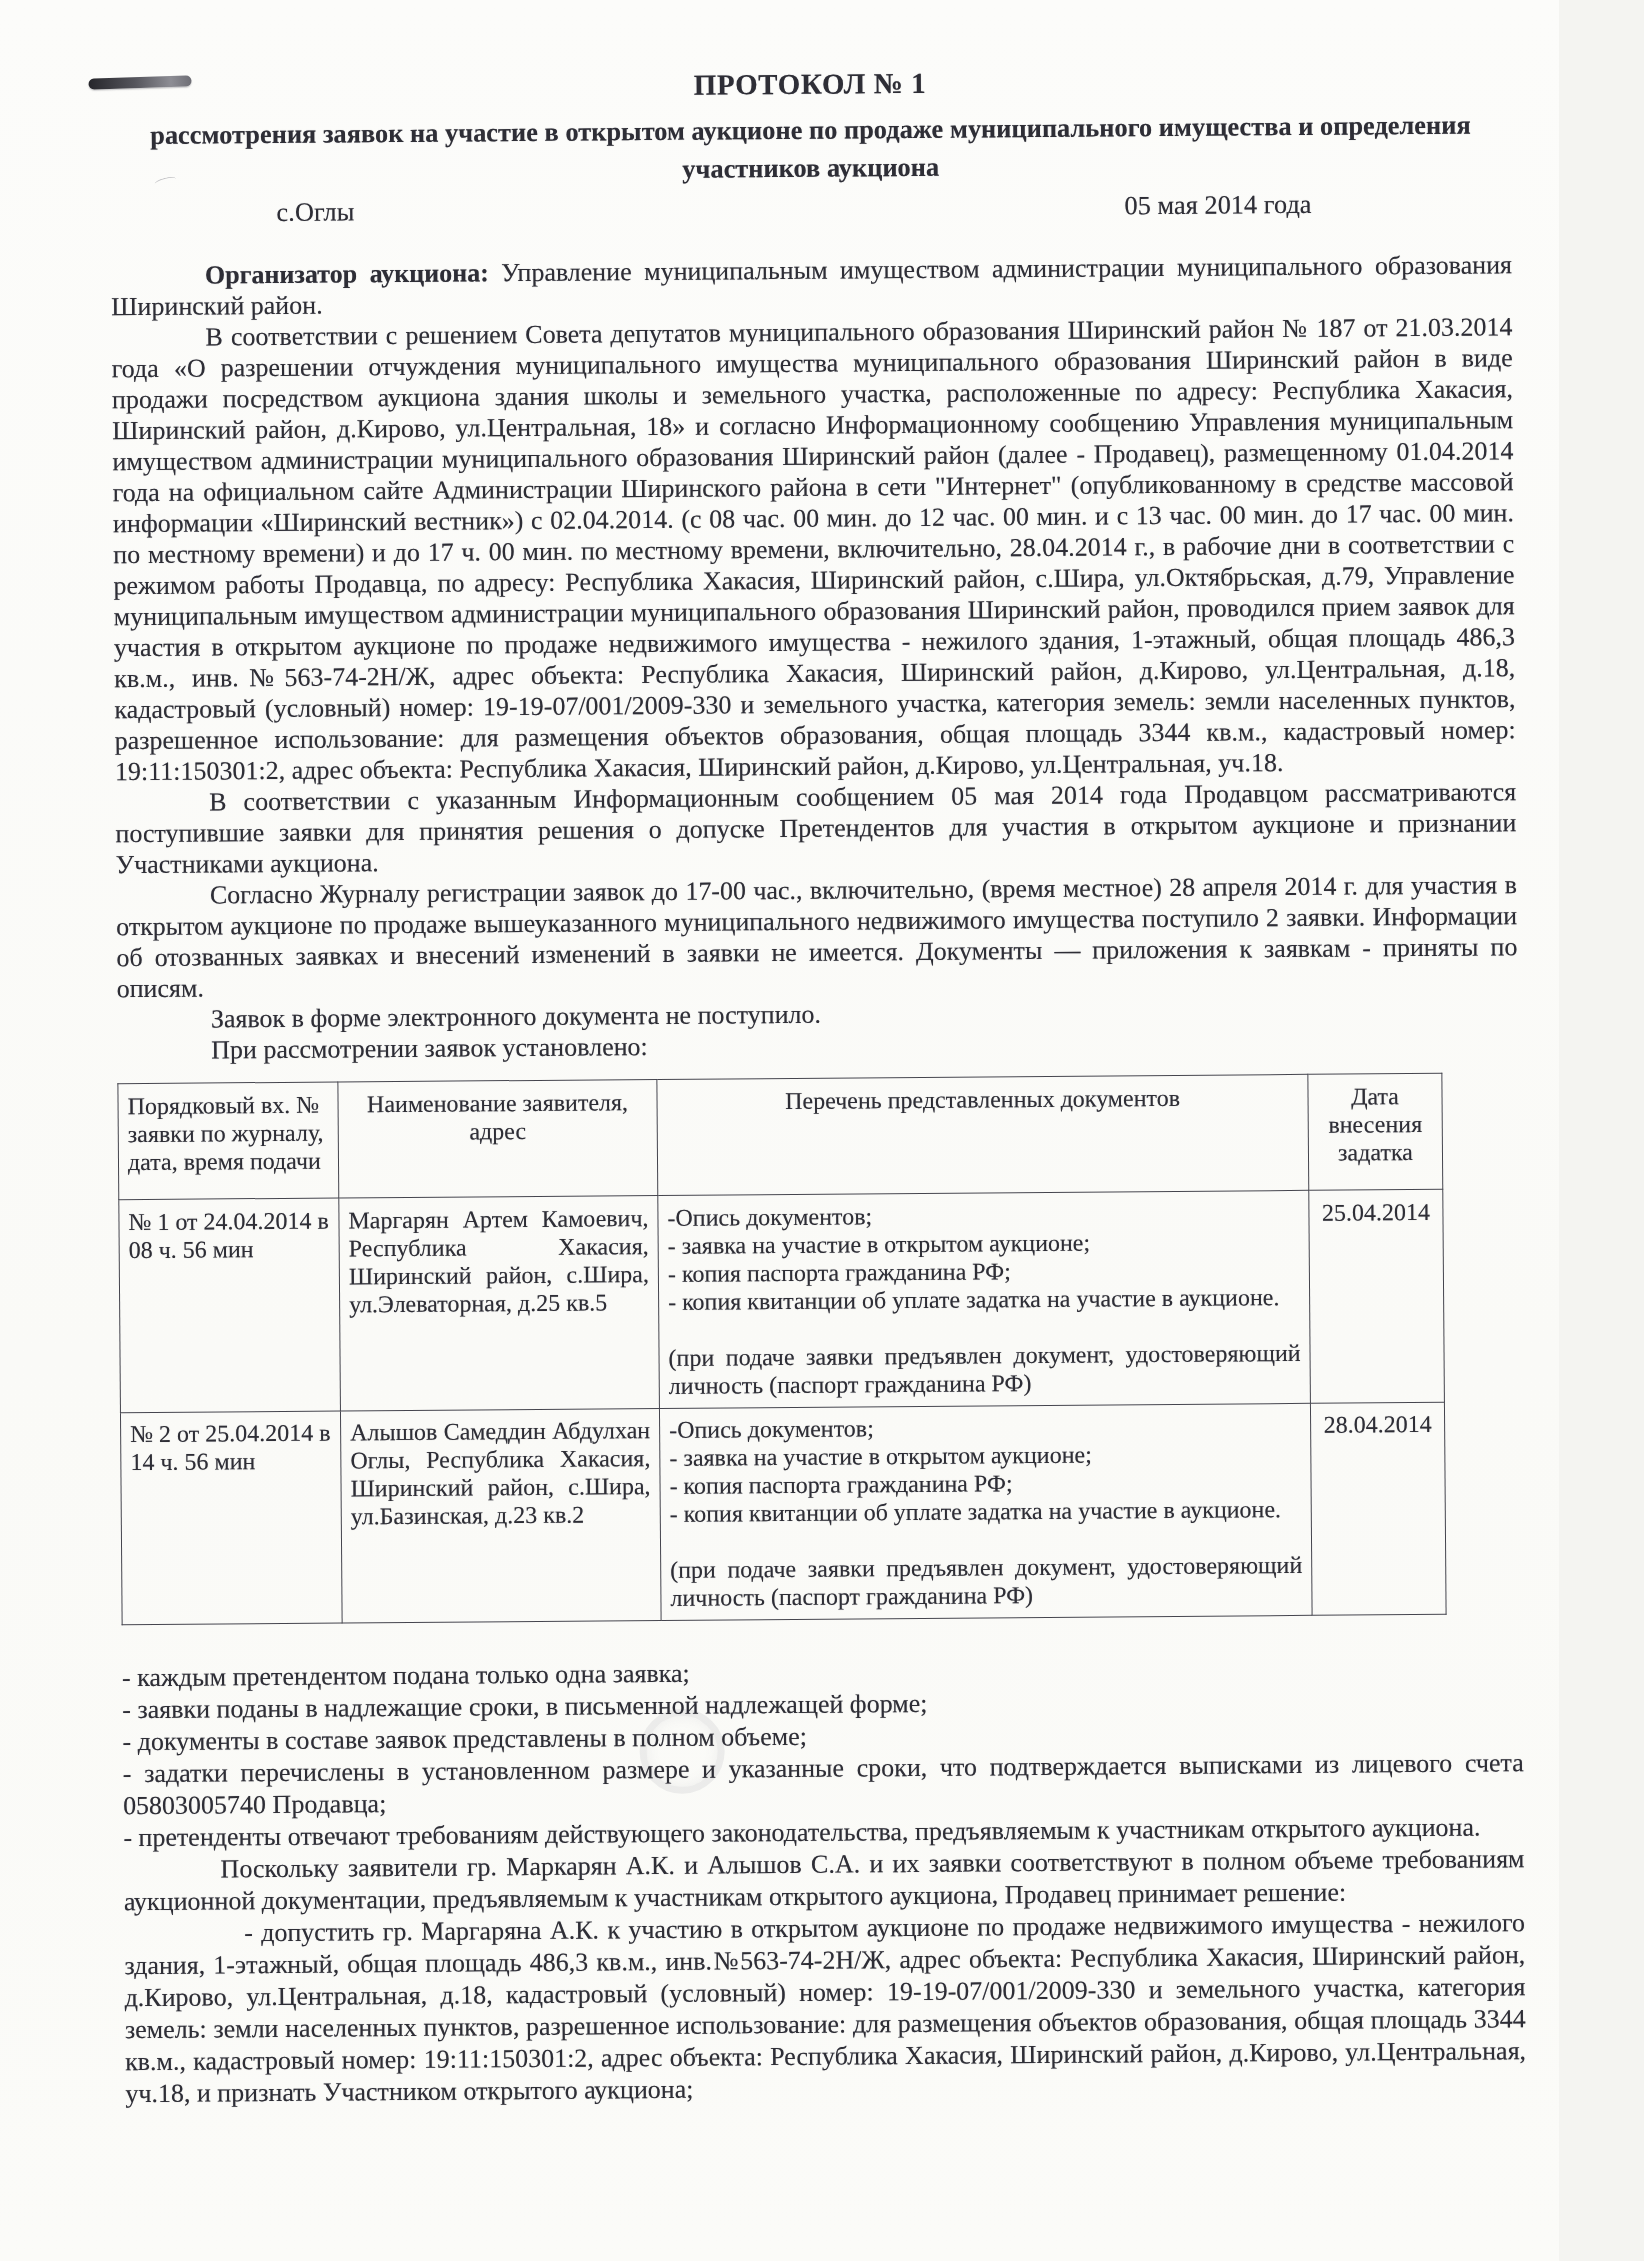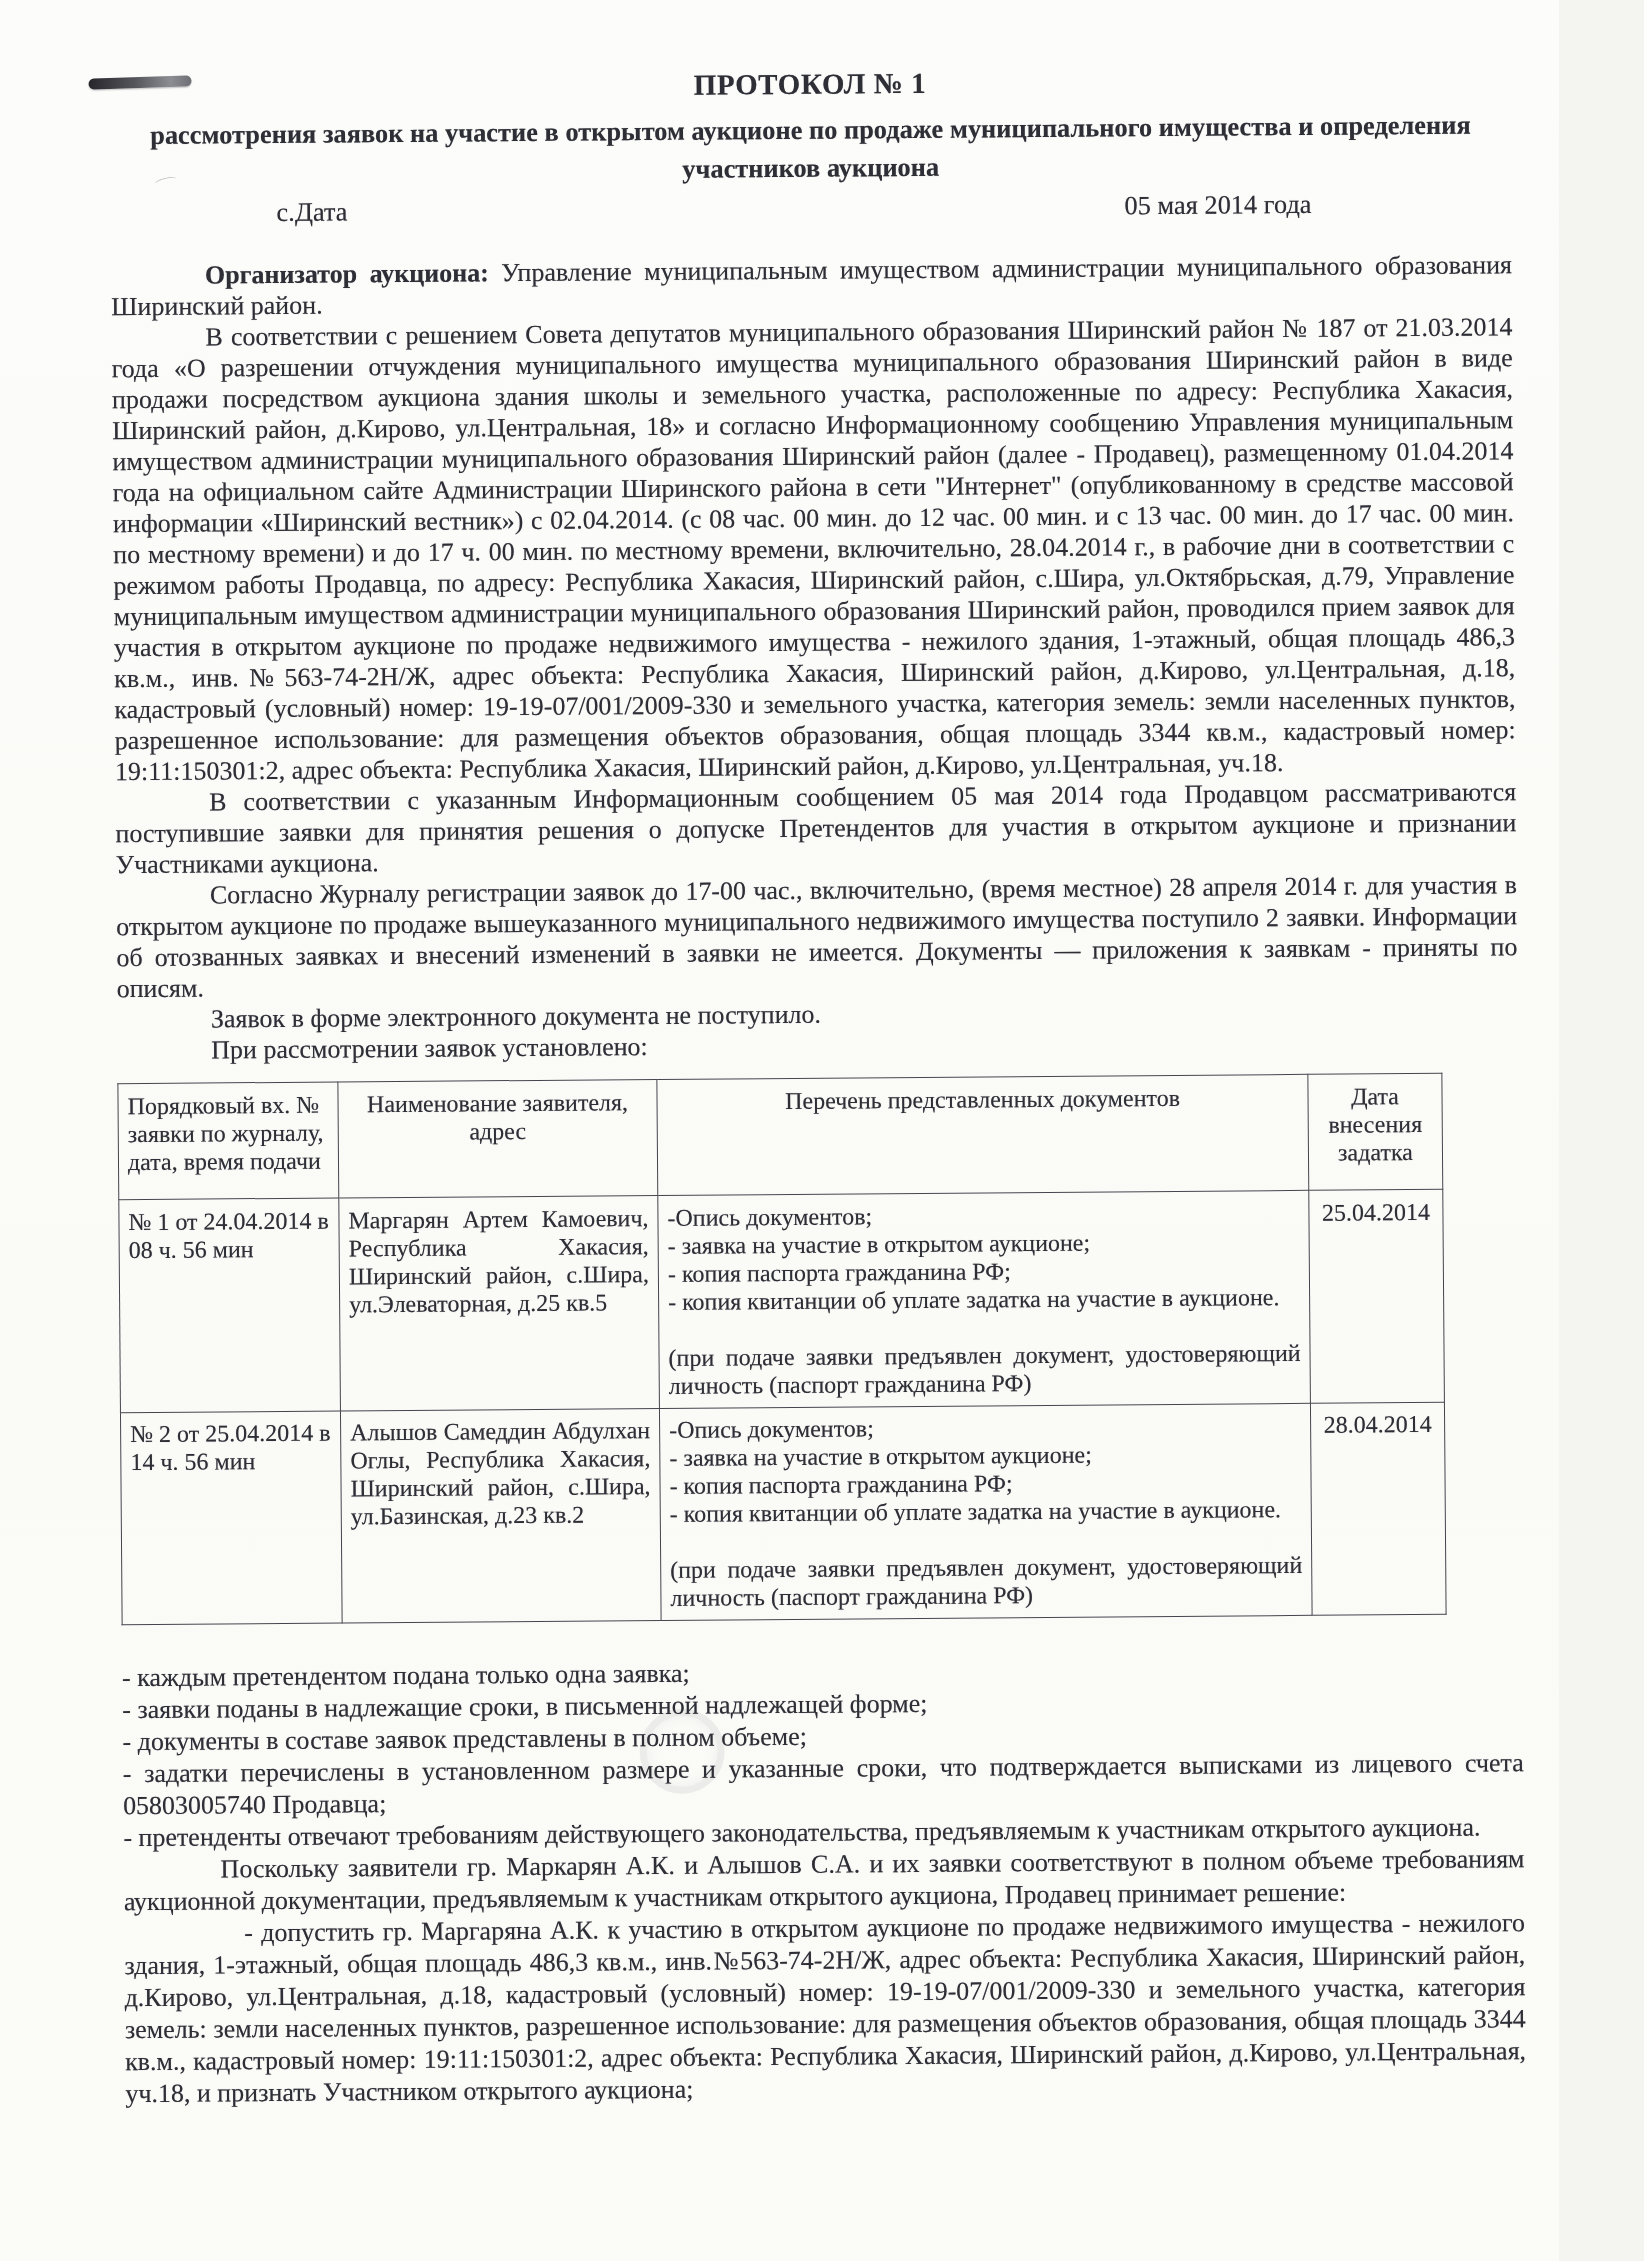--- a/index.html
+++ b/index.html
@@ -135,21 +135,21 @@
     <div class="content">
 
       <div class="title">ПРОТОКОЛ № 1</div>
 
       <div class="subtitle">
         <div>рассмотрения заявок на участие в открытом аукционе по продаже муниципального имущества и определения</div>
         <div>участников аукциона</div>
       </div>
 
       <div class="place-date">
-        <span class="place">с.Дата</span>
+        <span class="place">с.Оглы</span>
         <span class="date">05 мая 2014 года</span>
       </div>
 
       <div class="bodytext">
         <p><span class="lead-bold">Организатор аукциона:</span><span> Управление муниципальным имуществом администрации муниципального образования Ширинский район.</span></p>
         <p>В соответствии с решением Совета депутатов муниципального образования Ширинский район № 187 от 21.03.2014 года «О разрешении отчуждения муниципального имущества муниципального образования Ширинский район в виде продажи посредством аукциона здания школы и земельного участка, расположенные по адресу: Республика Хакасия, Ширинский район, д.Кирово, ул.Центральная, 18» и согласно Информационному сообщению Управления муниципальным имуществом администрации муниципального образования Ширинский район (далее - Продавец), размещенному 01.04.2014 года на официальном сайте Администрации Ширинского района  в сети "Интернет" (опубликованному в  средстве массовой информации «Ширинский вестник»)  с 02.04.2014. (с  08 час. 00 мин. до 12 час. 00 мин. и с 13 час. 00 мин. до 17 час. 00 мин. по местному времени) и до 17 ч. 00 мин. по местному времени, включительно,  28.04.2014 г.,   в рабочие дни в соответствии с режимом работы Продавца, по адресу: Республика Хакасия, Ширинский район, с.Шира, ул.Октябрьская, д.79, Управление муниципальным имуществом администрации муниципального образования Ширинский район, проводился прием заявок для участия в открытом аукционе по продаже недвижимого имущества -  нежилого здания, 1-этажный, общая площадь 486,3 кв.м., инв.№563-74-2Н/Ж, адрес объекта: Республика Хакасия, Ширинский район, д.Кирово, ул.Центральная, д.18, кадастровый (условный) номер: 19-19-07/001/2009-330 и земельного участка, категория земель: земли населенных пунктов, разрешенное использование: для размещения  объектов образования, общая площадь 3344 кв.м., кадастровый номер: 19:11:150301:2, адрес объекта: Республика Хакасия, Ширинский район, д.Кирово, ул.Центральная, уч.18.</p>
         <p>В соответствии с указанным Информационным сообщением  05 мая 2014 года Продавцом рассматриваются поступившие заявки для принятия решения о допуске Претендентов для участия в открытом аукционе и признании Участниками аукциона.</p>
         <p>Согласно Журналу регистрации заявок до 17-00 час., включительно, (время местное)  28 апреля 2014 г. для участия в открытом аукционе  по продаже вышеуказанного муниципального недвижимого имущества поступило 2 заявки. Информации об отозванных заявках и внесений изменений в заявки не имеется. Документы — приложения к заявкам - приняты по описям.</p>
         <p>Заявок в форме электронного документа не поступило.</p>
         <p>При рассмотрении заявок установлено:</p>

